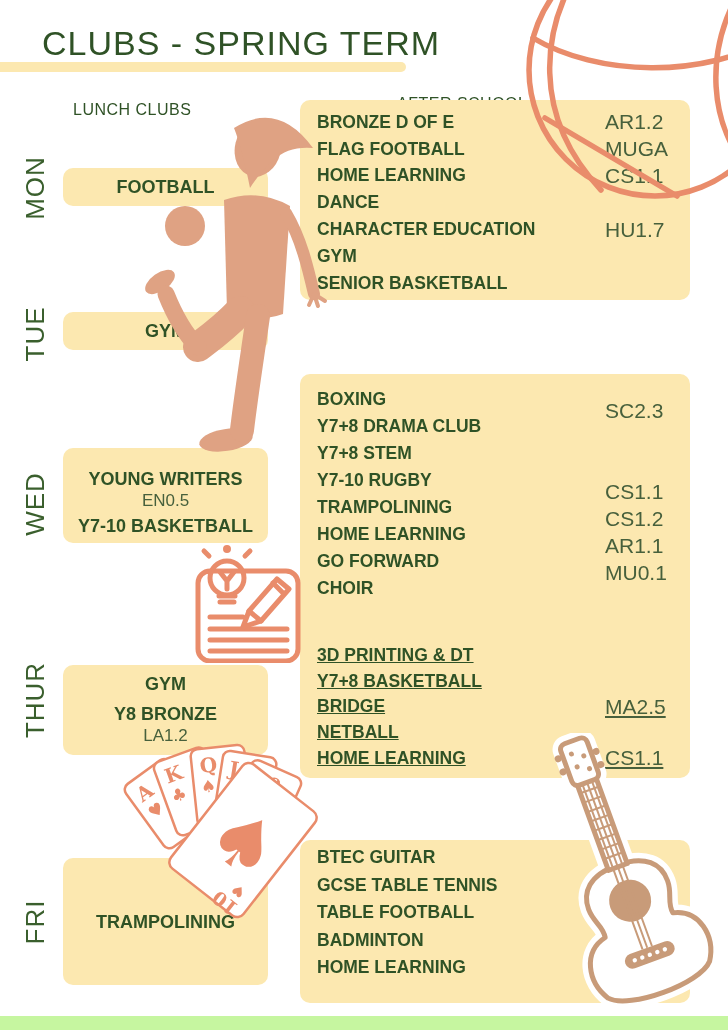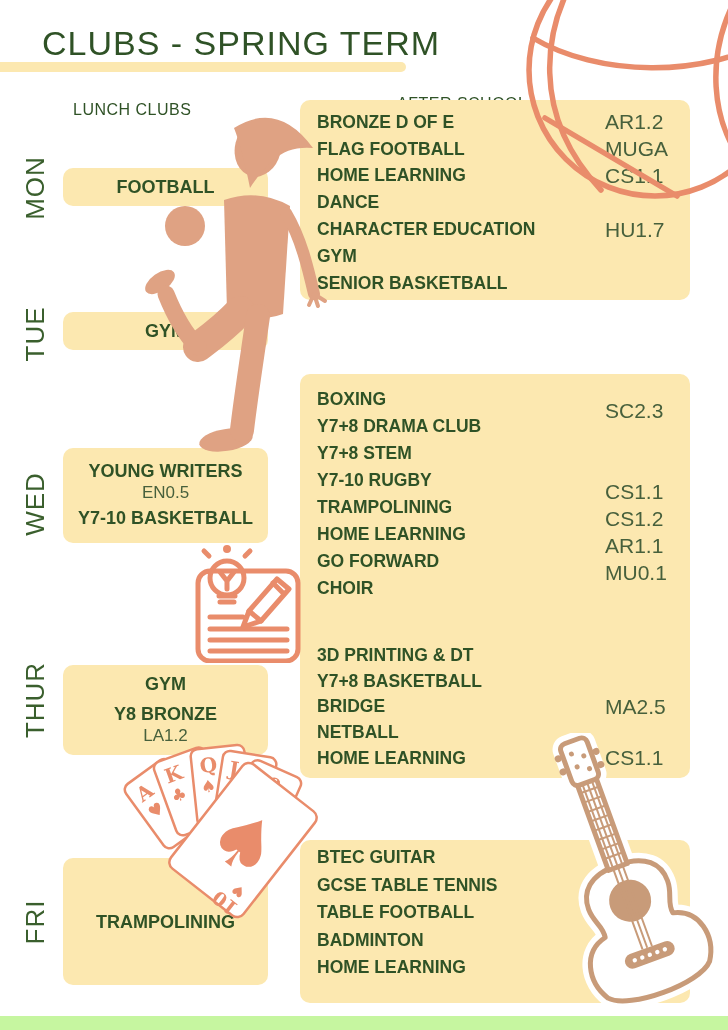--- a/index.html
+++ b/index.html
@@ -31,21 +31,21 @@
   #day-mon{top:173px;} #day-tue{top:319px;} #day-wed{top:489px;}
   #day-thur{top:685px;} #day-fri{top:907px;}
   
   .lunch-box{
     position:absolute;left:63px;width:205px;background:#fce8b0;border-radius:10px;
     display:flex;flex-direction:column;align-items:center;justify-content:center;
     text-align:center;box-sizing:border-box;
   }
   #lunch-mon{top:168px;height:38px;}
   #lunch-tue{top:312px;height:38px;}
-  #lunch-wed{top:448px;height:95px;justify-content:flex-start;padding-top:12px;}
+  #lunch-wed{top:448px;height:95px;justify-content:flex-start;padding-top:20px;}
   #lunch-thur{top:665px;height:90px;justify-content:flex-start;padding-top:8px;}
   #lunch-fri{top:858px;height:127px;}
   .lunch-main{font-weight:bold;font-size:18px;color:#2f5226;line-height:22px;}
   .lunch-sub{font-size:17px;color:#47603c;line-height:22px;}
   #lunch-wed .l3{line-height:28px;}
   #lunch-thur .gap{margin-top:8px;}
   
   .after-box{
     position:absolute;left:300px;width:390px;background:#fce8b0;border-radius:10px;
   }
@@ -55,21 +55,21 @@
   #after-fri{top:840px;height:163px;}
   .clubs{position:absolute;left:17px;top:0;}
   .rooms{position:absolute;left:305px;top:0;width:80px;}
   .club{font-weight:bold;font-size:17.5px;color:#2f5226;display:flex;align-items:center;white-space:nowrap;}
   .room{font-size:21px;color:#47603c;display:flex;align-items:center;}
   #after-mon .clubs,#after-mon .rooms{top:9px;}
   #after-mon .club,#after-mon .room{height:26.8px;}
   #after-wed .clubs{top:12px;} #after-wed .rooms{top:23px;}
   #after-wed .club,#after-wed .room{height:27px;}
   #after-thur .clubs,#after-thur .rooms{top:5px;}
-  #after-thur .club,#after-thur .room{height:25.6px;}
+  #after-thur .club,#after-thur .room{height:25.6px;text-decoration:underline;}
   #after-fri .clubs,#after-fri .rooms{top:4px;}
   #after-fri .club,#after-fri .room{height:27.5px;}
   
   .deco{position:absolute;pointer-events:none;}
   #deco-basketball{left:505px;top:-62px;}
   #deco-player{left:138px;top:108px;}
   #deco-notepad{left:183px;top:543px;}
   #deco-cards{left:108px;top:742px;}
   #deco-guitar{left:522px;top:733px;}
   .card-rank{font-family:"DejaVu Serif",serif;font-weight:bold;}

